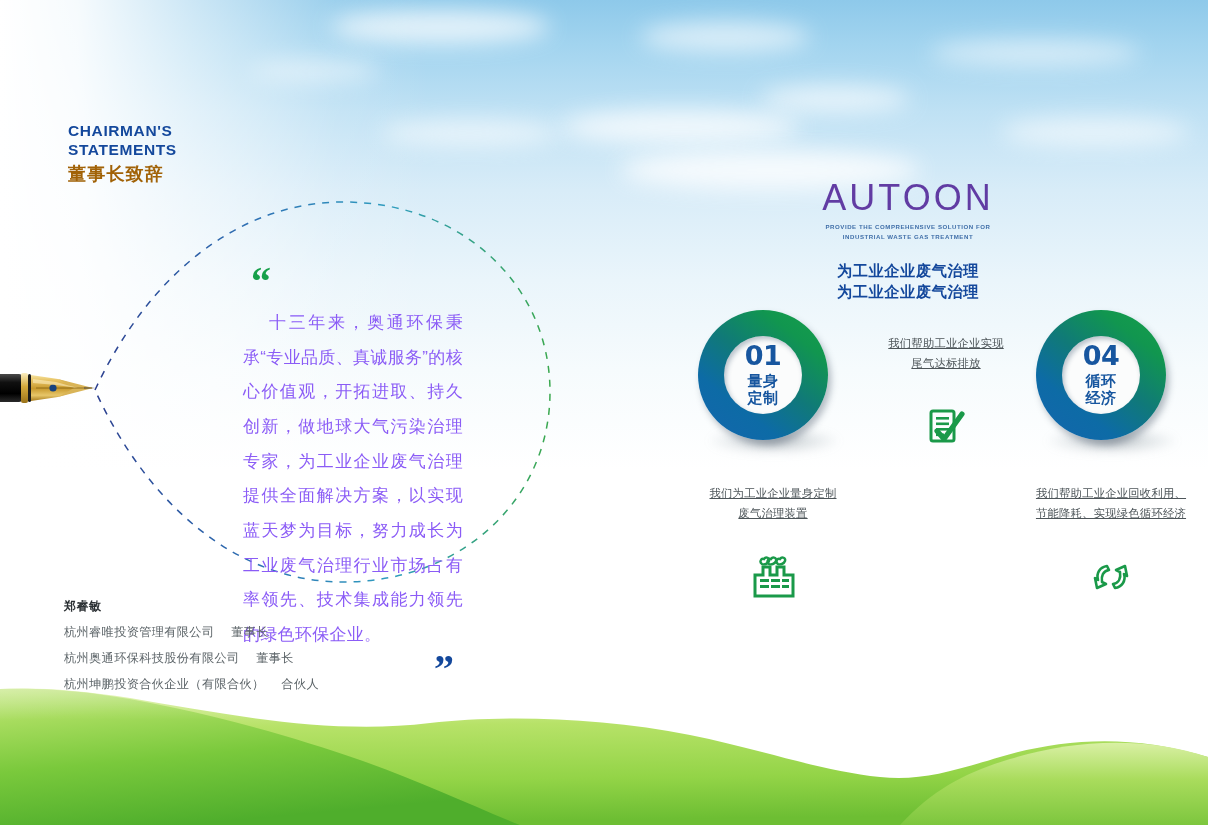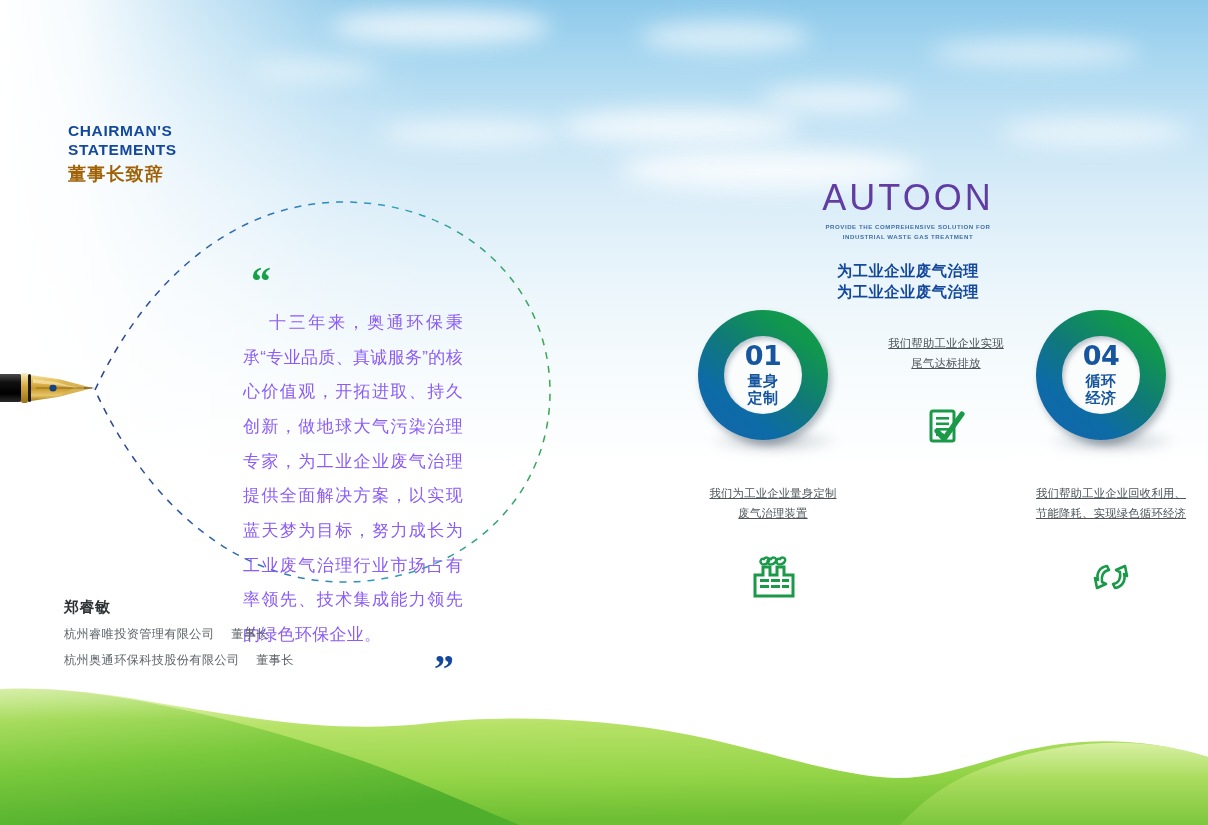--- a/index.html
+++ b/index.html
@@ -112,21 +112,21 @@
     text-align: justify;
     text-indent: 26px;
     letter-spacing: 0.3px;
   }
 
   .signature {
     position: absolute;
     left: 64px; top: 598px;
   }
   .sig-name {
-    font-size: 15px;
+    font-size: 12px;
     font-weight: bold;
     color: #2c3134;
     letter-spacing: 0.5px;
     margin-bottom: 9px;
   }
   .sig-line {
     font-size: 12.2px;
     color: #5c6468;
     letter-spacing: 0.35px;
     margin-bottom: 9px;
@@ -368,20 +368,24 @@
 
   <div class="signature">
     <div class="sig-name">郑睿敏</div>
     <div class="sig-line">
       <span>杭州睿唯投资管理有限公司</span>
       <span class="role">董事长</span>
     </div>
     <div class="sig-line">
       <span>杭州奥通环保科技股份有限公司</span>
       <span class="role">董事长</span>
+    </div>
+    <div class="sig-line">
+      <span>杭州坤鹏投资合伙企业（有限合伙）</span>
+      <span class="role">合伙人</span>
     </div>
   </div>
 
   <div class="logo-block">
     <div class="logo-word">AUTOON</div>
     <div class="logo-tag">
       <div>PROVIDE THE COMPREHENSIVE SOLUTION FOR</div>
       <div>INDUSTRIAL WASTE GAS TREATMENT</div>
     </div>
     <div class="logo-cn">

